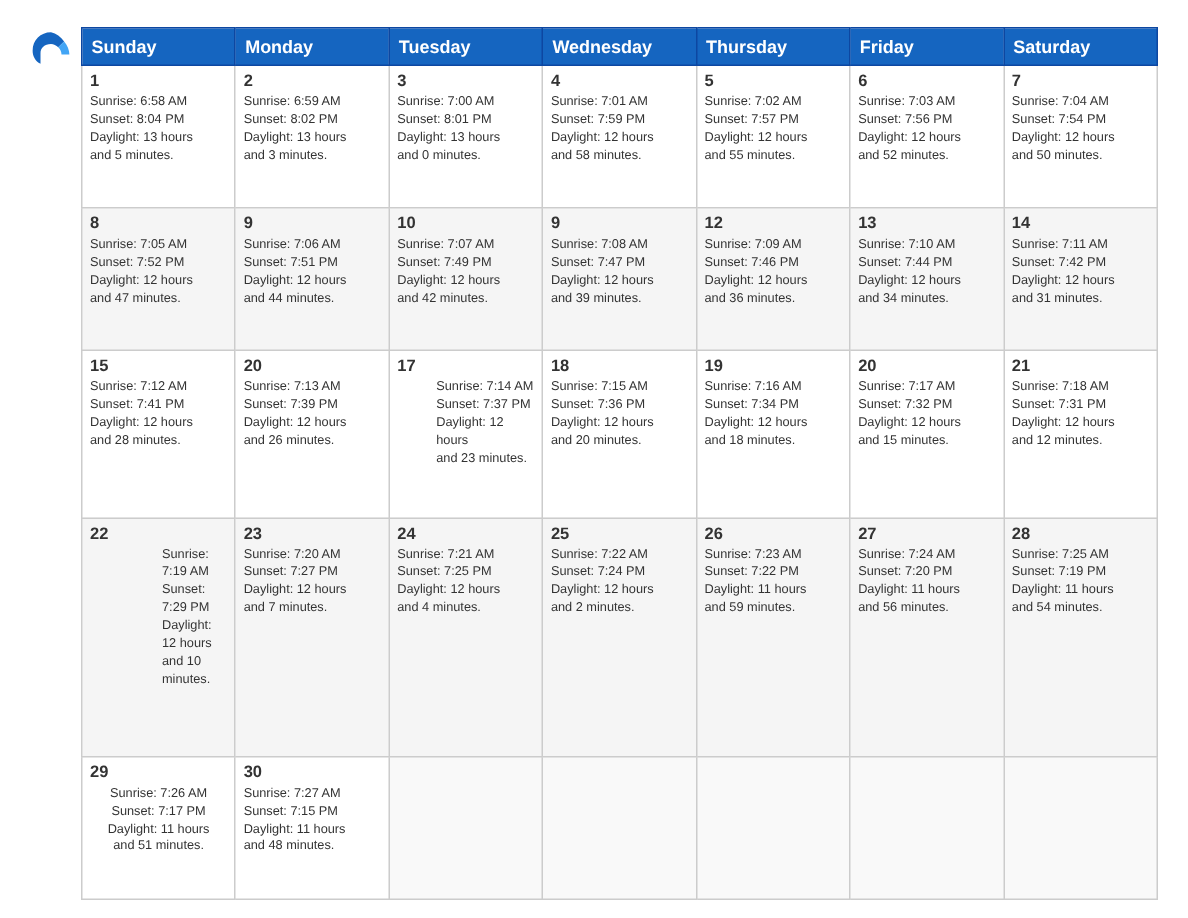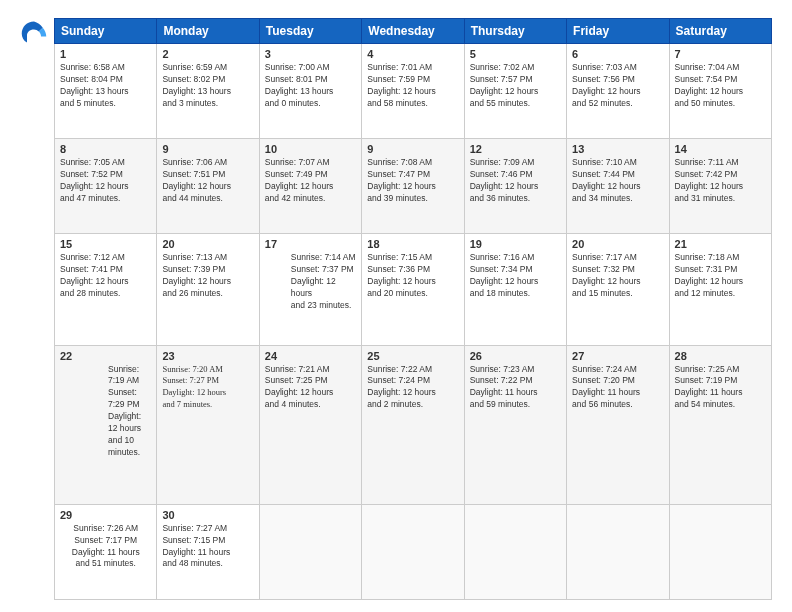--- a/index.html
+++ b/index.html
@@ -282,21 +282,21 @@
         <tr>
           <td style="background: rgb(245, 245, 245);">
             <span class="day-number">22</span>
             <div class="day-info" style="white-space: pre-line; margin-left: 48px;">Sunrise: 7:19 AM
 Sunset: 7:29 PM
 Daylight: 12 hours
 and 10 minutes.</div>
           </td>
           <td style="background: rgb(245, 245, 245);">
             <span class="day-number">23</span>
-            <div class="day-info" style="white-space: pre-line; font-family: Liberation Serif, serif;">Sunrise: 7:20 AM
+            <div class="day-info" style="white-space: pre-line;">Sunrise: 7:20 AM
 Sunset: 7:27 PM
 Daylight: 12 hours
 and 7 minutes.</div>
           </td>
           <td style="background: rgb(245, 245, 245);">
             <span class="day-number">24</span>
             <div class="day-info" style="white-space: pre-line;">Sunrise: 7:21 AM
 Sunset: 7:25 PM
 Daylight: 12 hours
 and 4 minutes.</div>

